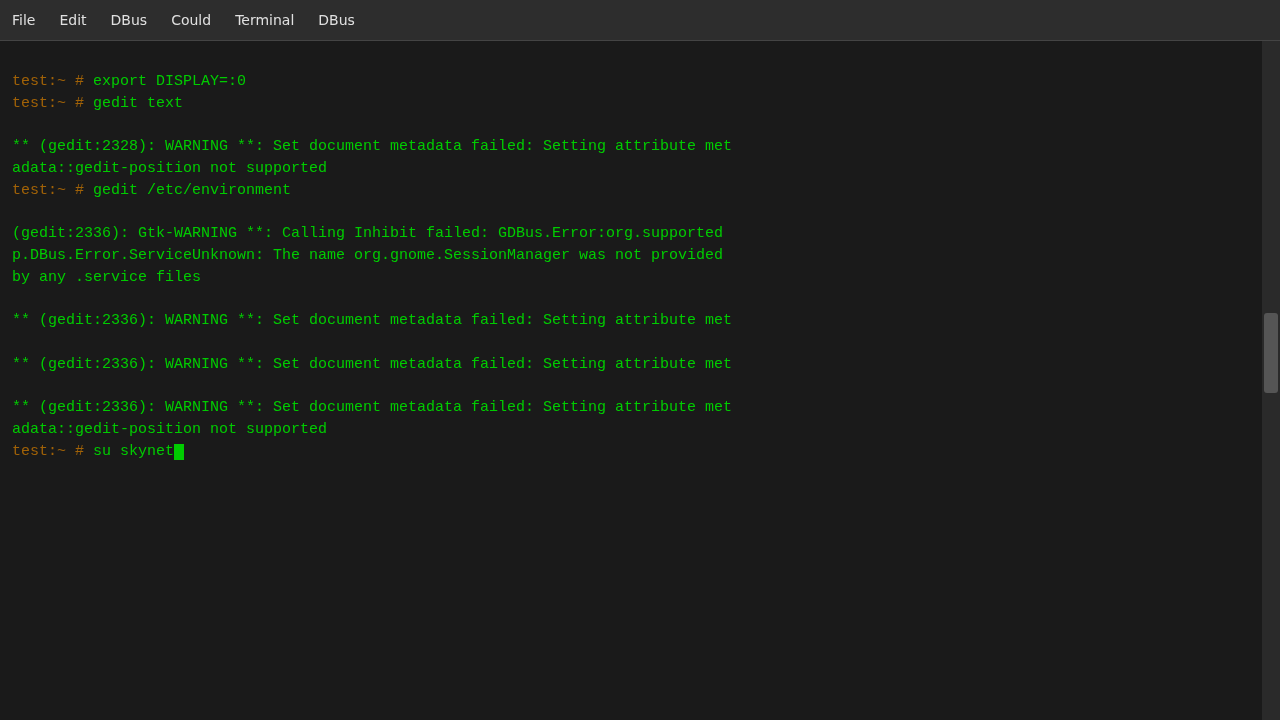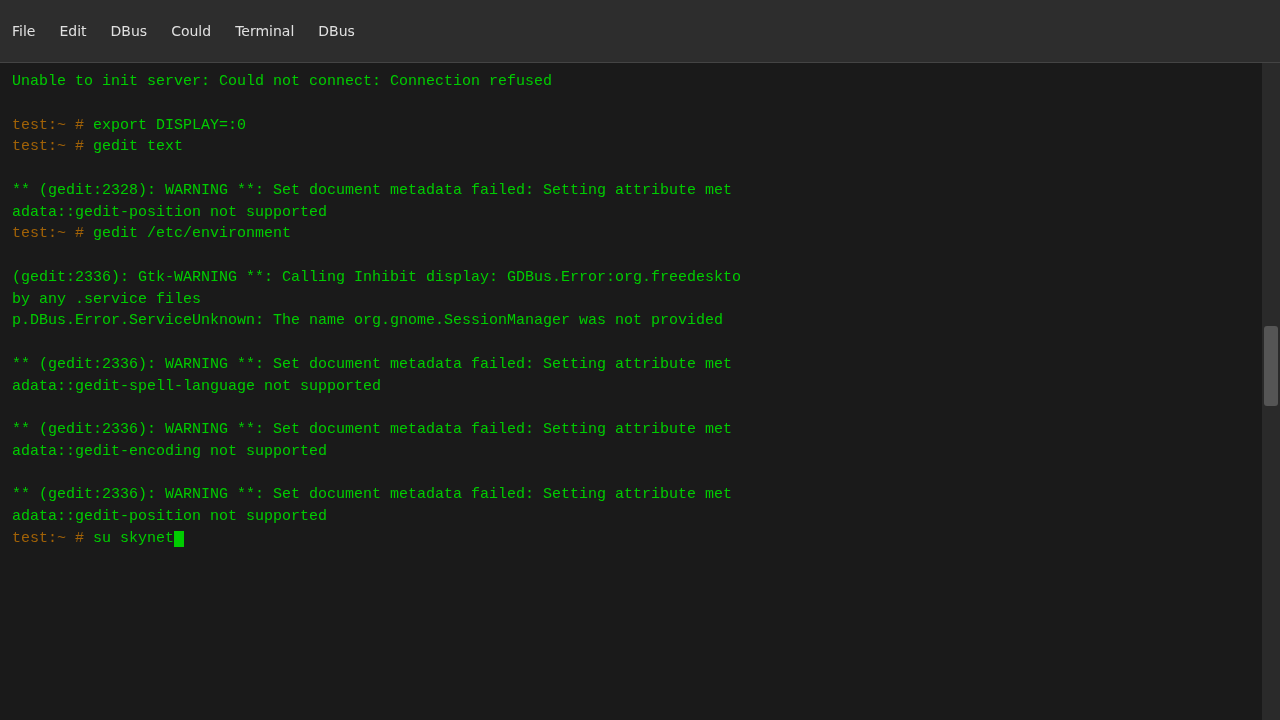--- a/index.html
+++ b/index.html
@@ -15,21 +15,21 @@
       font-family: 'Courier New', Courier, monospace;
       overflow: hidden;
       display: flex;
       flex-direction: column;
     }
 
     .menu-bar {
       background-color: #2d2d2d;
       display: flex;
       align-items: center;
-      padding: 19px 0;
+      padding: 8px 0;
       border-bottom: 1px solid #444;
       flex-shrink: 0;
     }
 
     .menu-item {
       color: #e0e0e0;
       padding: 4px 12px;
       font-size: 14px;
       cursor: pointer;
       font-family: 'DejaVu Sans', sans-serif;
@@ -101,38 +101,35 @@
   <span class="menu-item">File</span>
   <span class="menu-item">Edit</span>
   <span class="menu-item">DBus</span>
   <span class="menu-item">Could</span>
   <span class="menu-item">Terminal</span>
   <span class="menu-item">DBus</span>
 </div>
 
 <div class="terminal-body">
   <div class="terminal-content" id="terminal-output">
-  <span class="line green-text">Unable to init server: Could not connect: Connection refused</span>
       <span class="line green-text"> </span>
       <span class="line"><span class="prompt">test:~ # </span><span class="green-text">export DISPLAY=:0</span></span>
       <span class="line"><span class="prompt">test:~ # </span><span class="green-text">gedit text</span></span>
       <span class="line green-text"> </span>
       <span class="line green-text">** (gedit:2328): WARNING **: Set document metadata failed: Setting attribute met</span>
       <span class="line green-text">adata::gedit-position not supported</span>
       <span class="line"><span class="prompt">test:~ # </span><span class="green-text">gedit /etc/environment</span></span>
       <span class="line green-text"> </span>
-      <span class="line green-text">(gedit:2336): Gtk-WARNING **: Calling Inhibit display: GDBus.Error:org.freedeskto</span>
+      <span class="line green-text">(gedit:2336): Gtk-WARNING **: Calling Inhibit failed: GDBus.Error:org.supported</span>
+      <span class="line green-text">p.DBus.Error.ServiceUnknown: The name org.gnome.SessionManager was not provided</span>
       <span class="line green-text">by any .service files</span>
-      <span class="line green-text">p.DBus.Error.ServiceUnknown: The name org.gnome.SessionManager was not provided</span>
       <span class="line green-text"> </span>
       <span class="line green-text">** (gedit:2336): WARNING **: Set document metadata failed: Setting attribute met</span>
-      <span class="line green-text">adata::gedit-spell-language not supported</span>
       <span class="line green-text"> </span>
       <span class="line green-text">** (gedit:2336): WARNING **: Set document metadata failed: Setting attribute met</span>
-      <span class="line green-text">adata::gedit-encoding not supported</span>
       <span class="line green-text"> </span>
       <span class="line green-text">** (gedit:2336): WARNING **: Set document metadata failed: Setting attribute met</span>
       <span class="line green-text">adata::gedit-position not supported</span>
       <span class="line"><span class="prompt">test:~ # </span><span class="green-text">su skynet</span><span class="cursor"></span></span>
     </div>
   <div class="scrollbar">
     <div class="scrollbar-thumb"></div>
   </div>
 </div>
 

